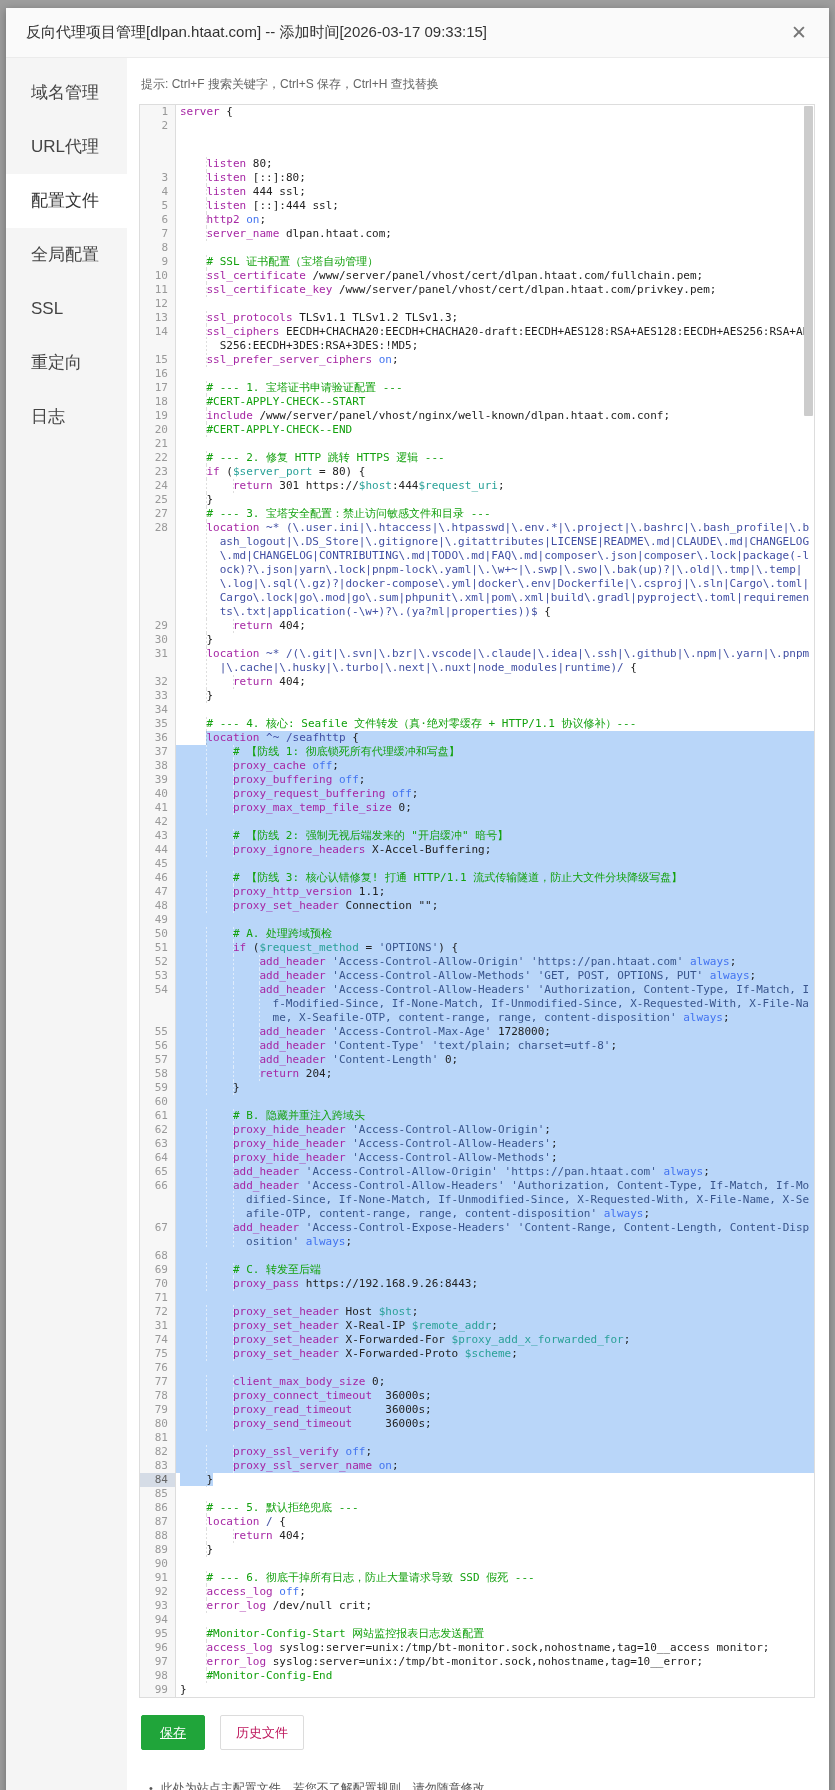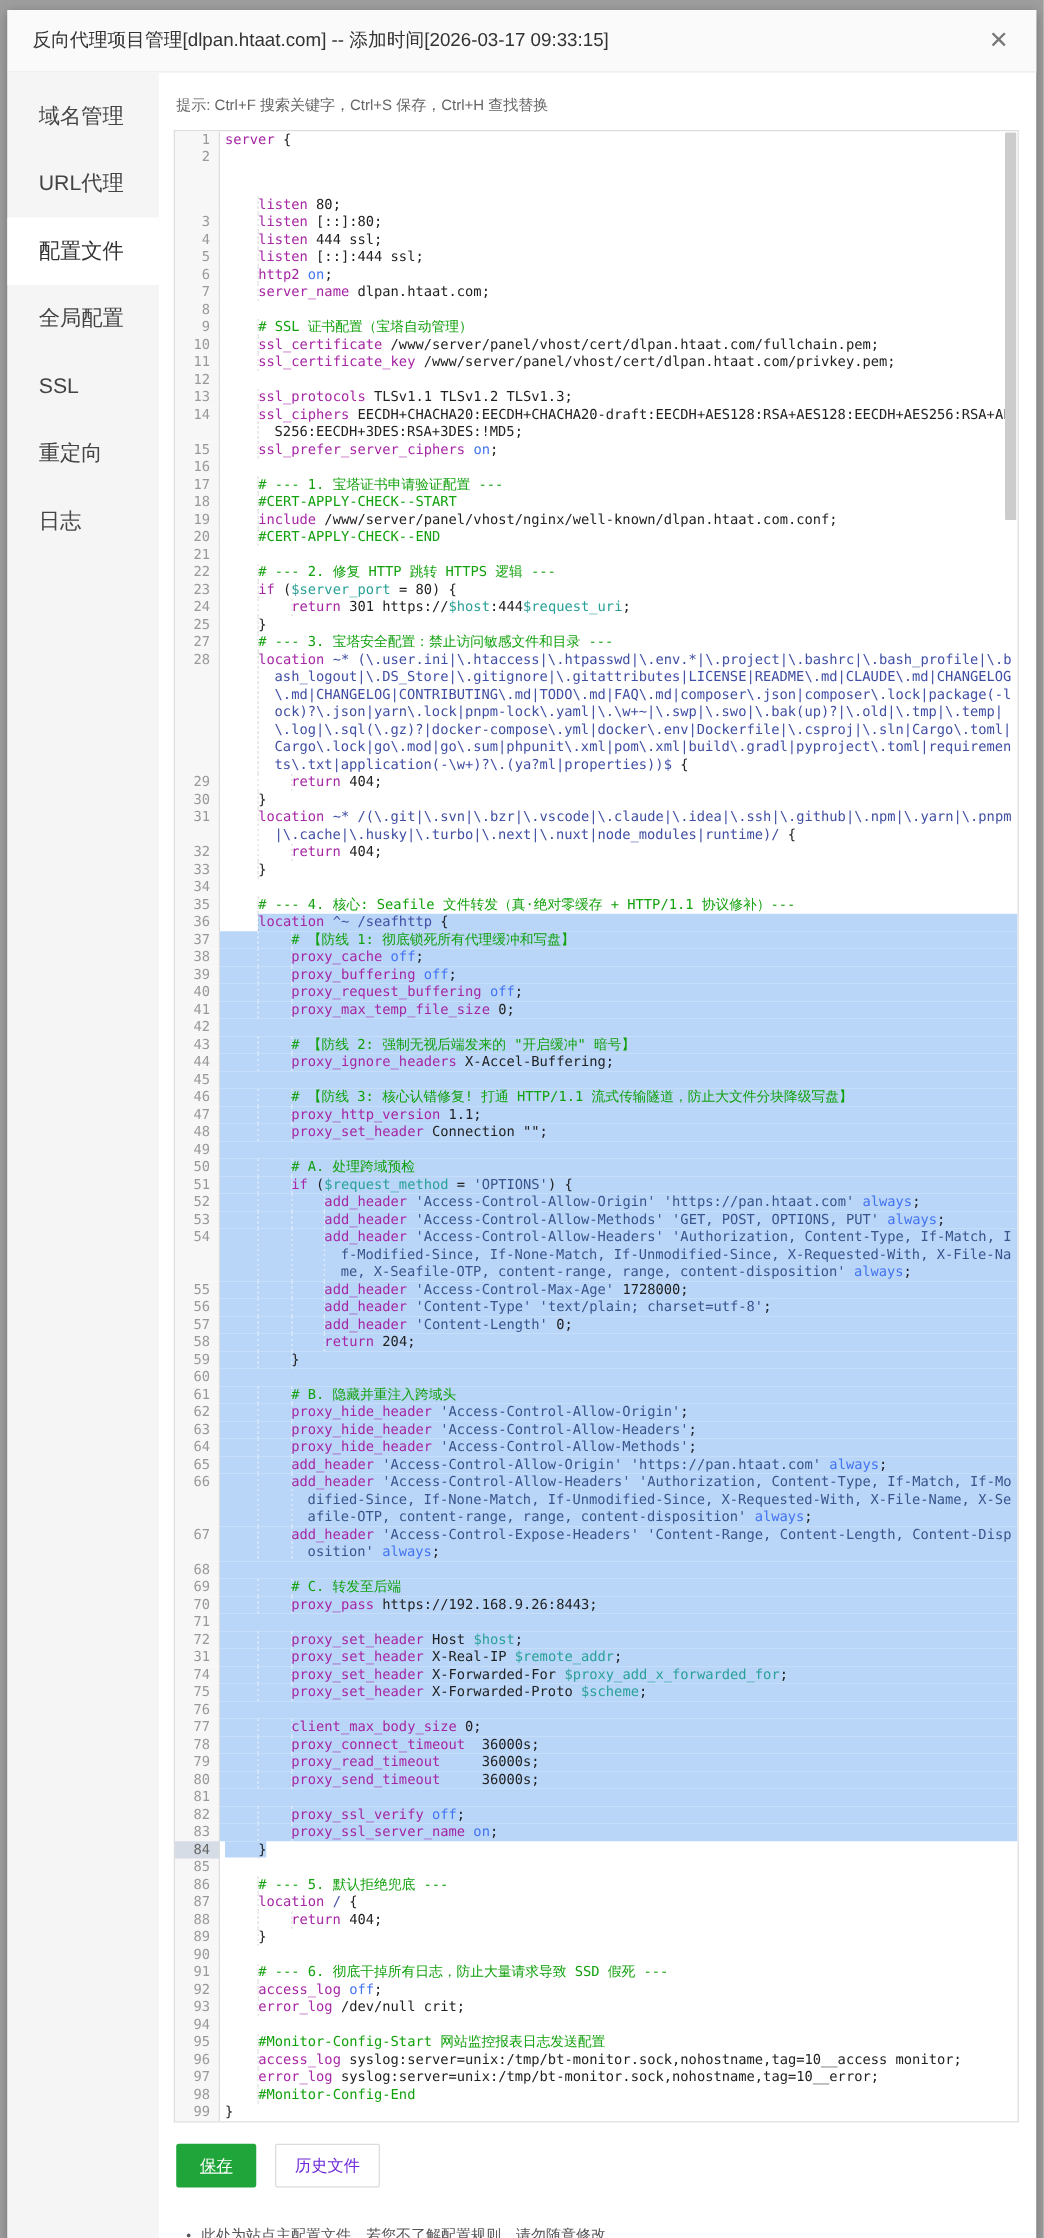--- a/index.html
+++ b/index.html
@@ -83,21 +83,21 @@
   .btn-row { margin: 17px 0 0 2px; display: flex; align-items: center; }
   .btn {
     font-size: 13px;
     padding: 10px 18px;
     border-radius: 2px;
     cursor: pointer;
     border: 1px solid transparent;
     line-height: 1;
   }
   .btn-save { background: #20a53a; color: #fff; border-color: #20a53a; text-decoration: underline; }
-  .btn-history { background: #fff; color: #6d28d9; border-color: #dcdcdc; margin-left: 15px; padding: 10px 15px; }
+  .btn-history { background: #fff; color: #be185d; border-color: #dcdcdc; margin-left: 15px; padding: 10px 15px; }
   .note-row {
     margin: 30px 0 0 10px;
     padding-bottom: 42px;
     font-size: 12px; color: #555;
     display: flex; align-items: baseline;
   }
   .note-bullet { margin-right: 8px; font-size: 11px; color: #555; }
 </style>
 </head>
 <body>

